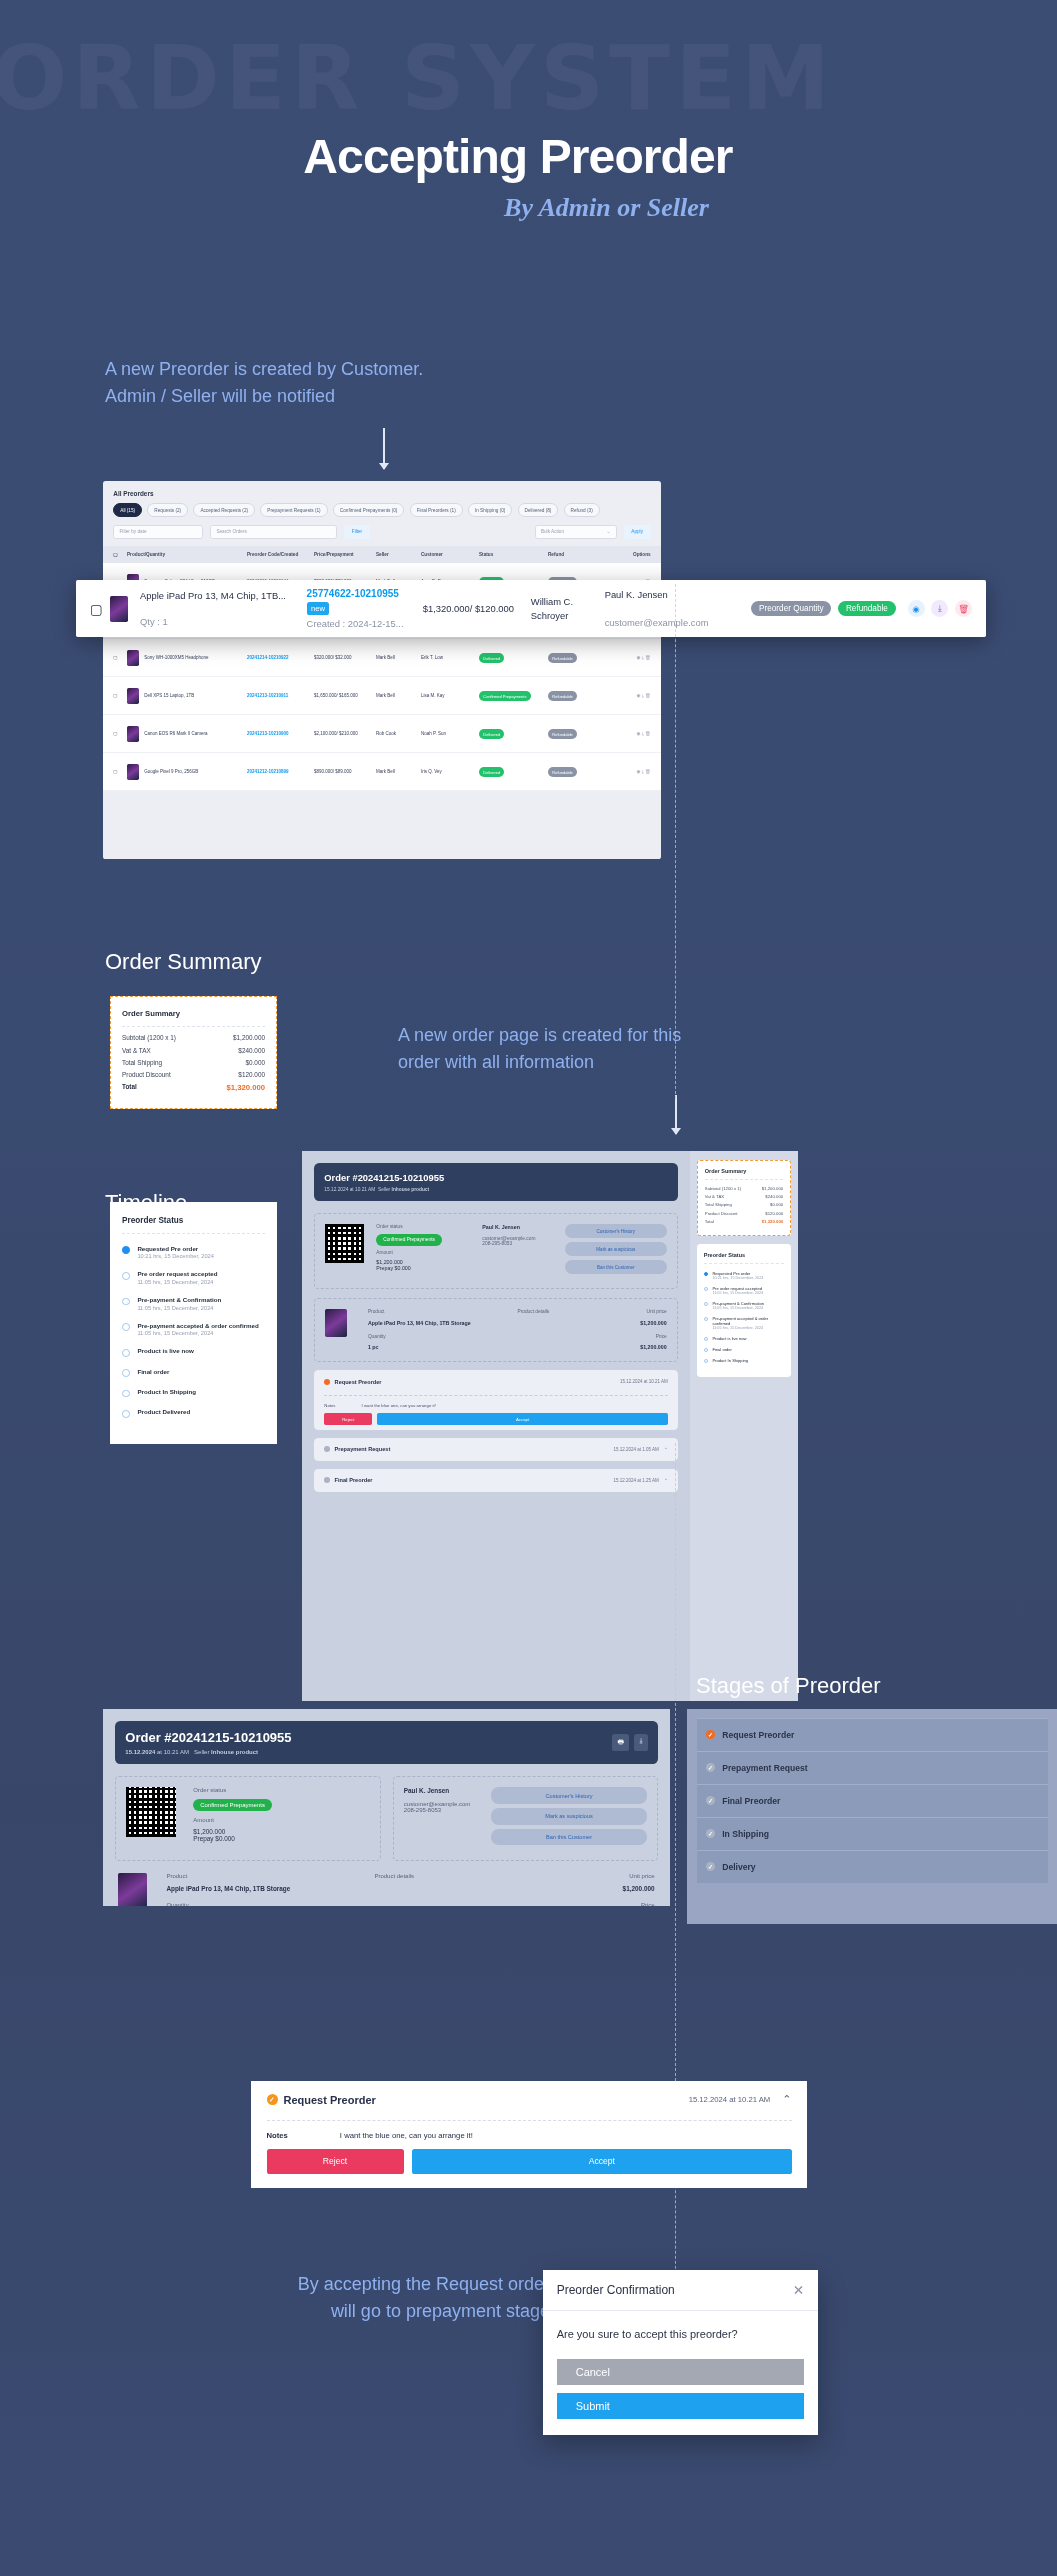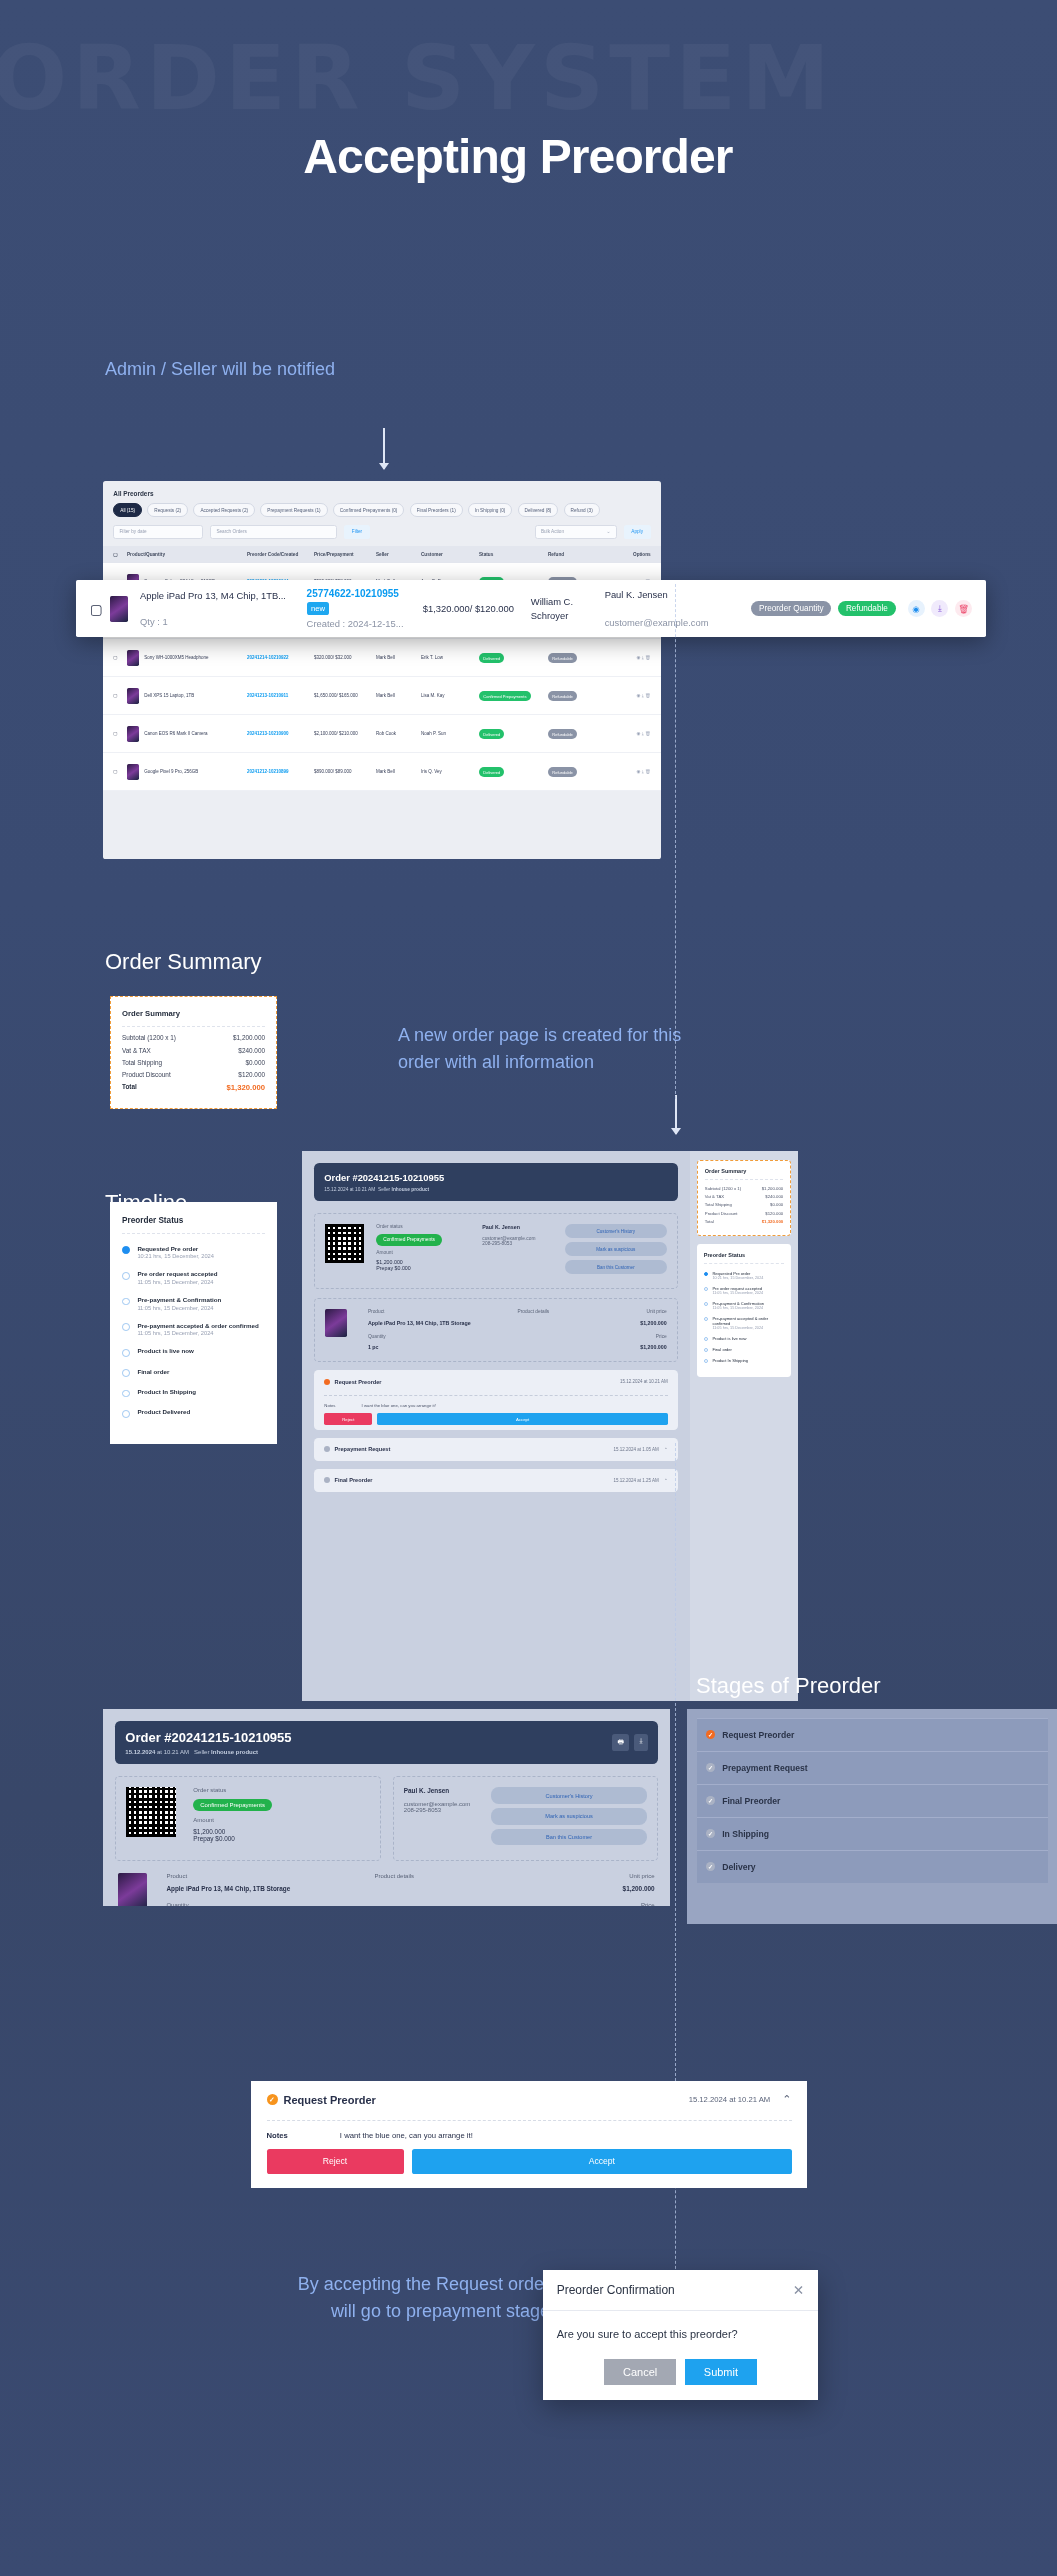--- a/index.html
+++ b/index.html
@@ -147,35 +147,39 @@
   .rp-btns{ display:flex; gap:8.6px; margin-top:8.6px;}
   .btn-rej{ background:#ea3a60; color:#fff; font-size:8.6px; padding:7.7px 0; width:137px; text-align:center; border-radius:2.6px;}
   .btn-acc{ background:#1ea2ef; color:#fff; font-size:8.6px; padding:7.7px 0; flex:1; text-align:center; border-radius:2.6px;}
 
   
   #modal{ left:543px; top:2270px; width:275px; background:#fff; color:#2b3445; box-shadow:0 8.6px 26px rgba(0,0,0,.3);}
   .m-head{ display:flex; justify-content:space-between; align-items:center; padding:12px 13.7px; border-bottom:0.9px solid #e6e9f0;}
   .m-title{ font-size:12px; }
   .m-x{ font-size:13.7px; color:#8b93a5; }
   .m-body{ padding:17px 13.7px 6.9px; text-align:left; font-size:11px;}
-  .m-foot{ display:flex; justify-content:center; gap:8.6px; padding:12px 13.7px 15.5px;}
+  .m-foot{ display:flex; justify-content:center; gap:8.6px; padding:12px 13.7px 15.5px;flex-direction:column;}
   .m-cancel{ background:#a3a8b3; color:#fff; font-size:11px; padding:6.9px 19px;}
   .m-submit{ background:#1ea2ef; color:#fff; font-size:11px; padding:6.9px 19px;}
 </style>
 </head>
 <body>
 
 <div class="bg-grad"></div>
 <div class="watermark">ORDER SYSTEM</div>
 
 <div class="hdr">
   <h1>Accepting Preorder</h1>
+  <div class="subwrap">
+      <div class="sub">By Admin or Seller</div>
+    </div>
 </div>
 
 <div class="note" style="left:105px; top:356px; width:550px;">
+  <div>A new Preorder is created by Customer.</div>
   <div>Admin / Seller will be notified</div>
 </div>
 <div class="arrow" style="left:383px; top:428px; height:41px;"></div>
 
 <div class="shot" id="orderlist">
   <div class="ol-title">All Preorders</div>
   <div class="ol-tabs">
     <div class="ol-tab active">All (15)</div>
     <div class="ol-tab">Requests (2)</div>
     <div class="ol-tab">Accepted Requests (2)</div>

